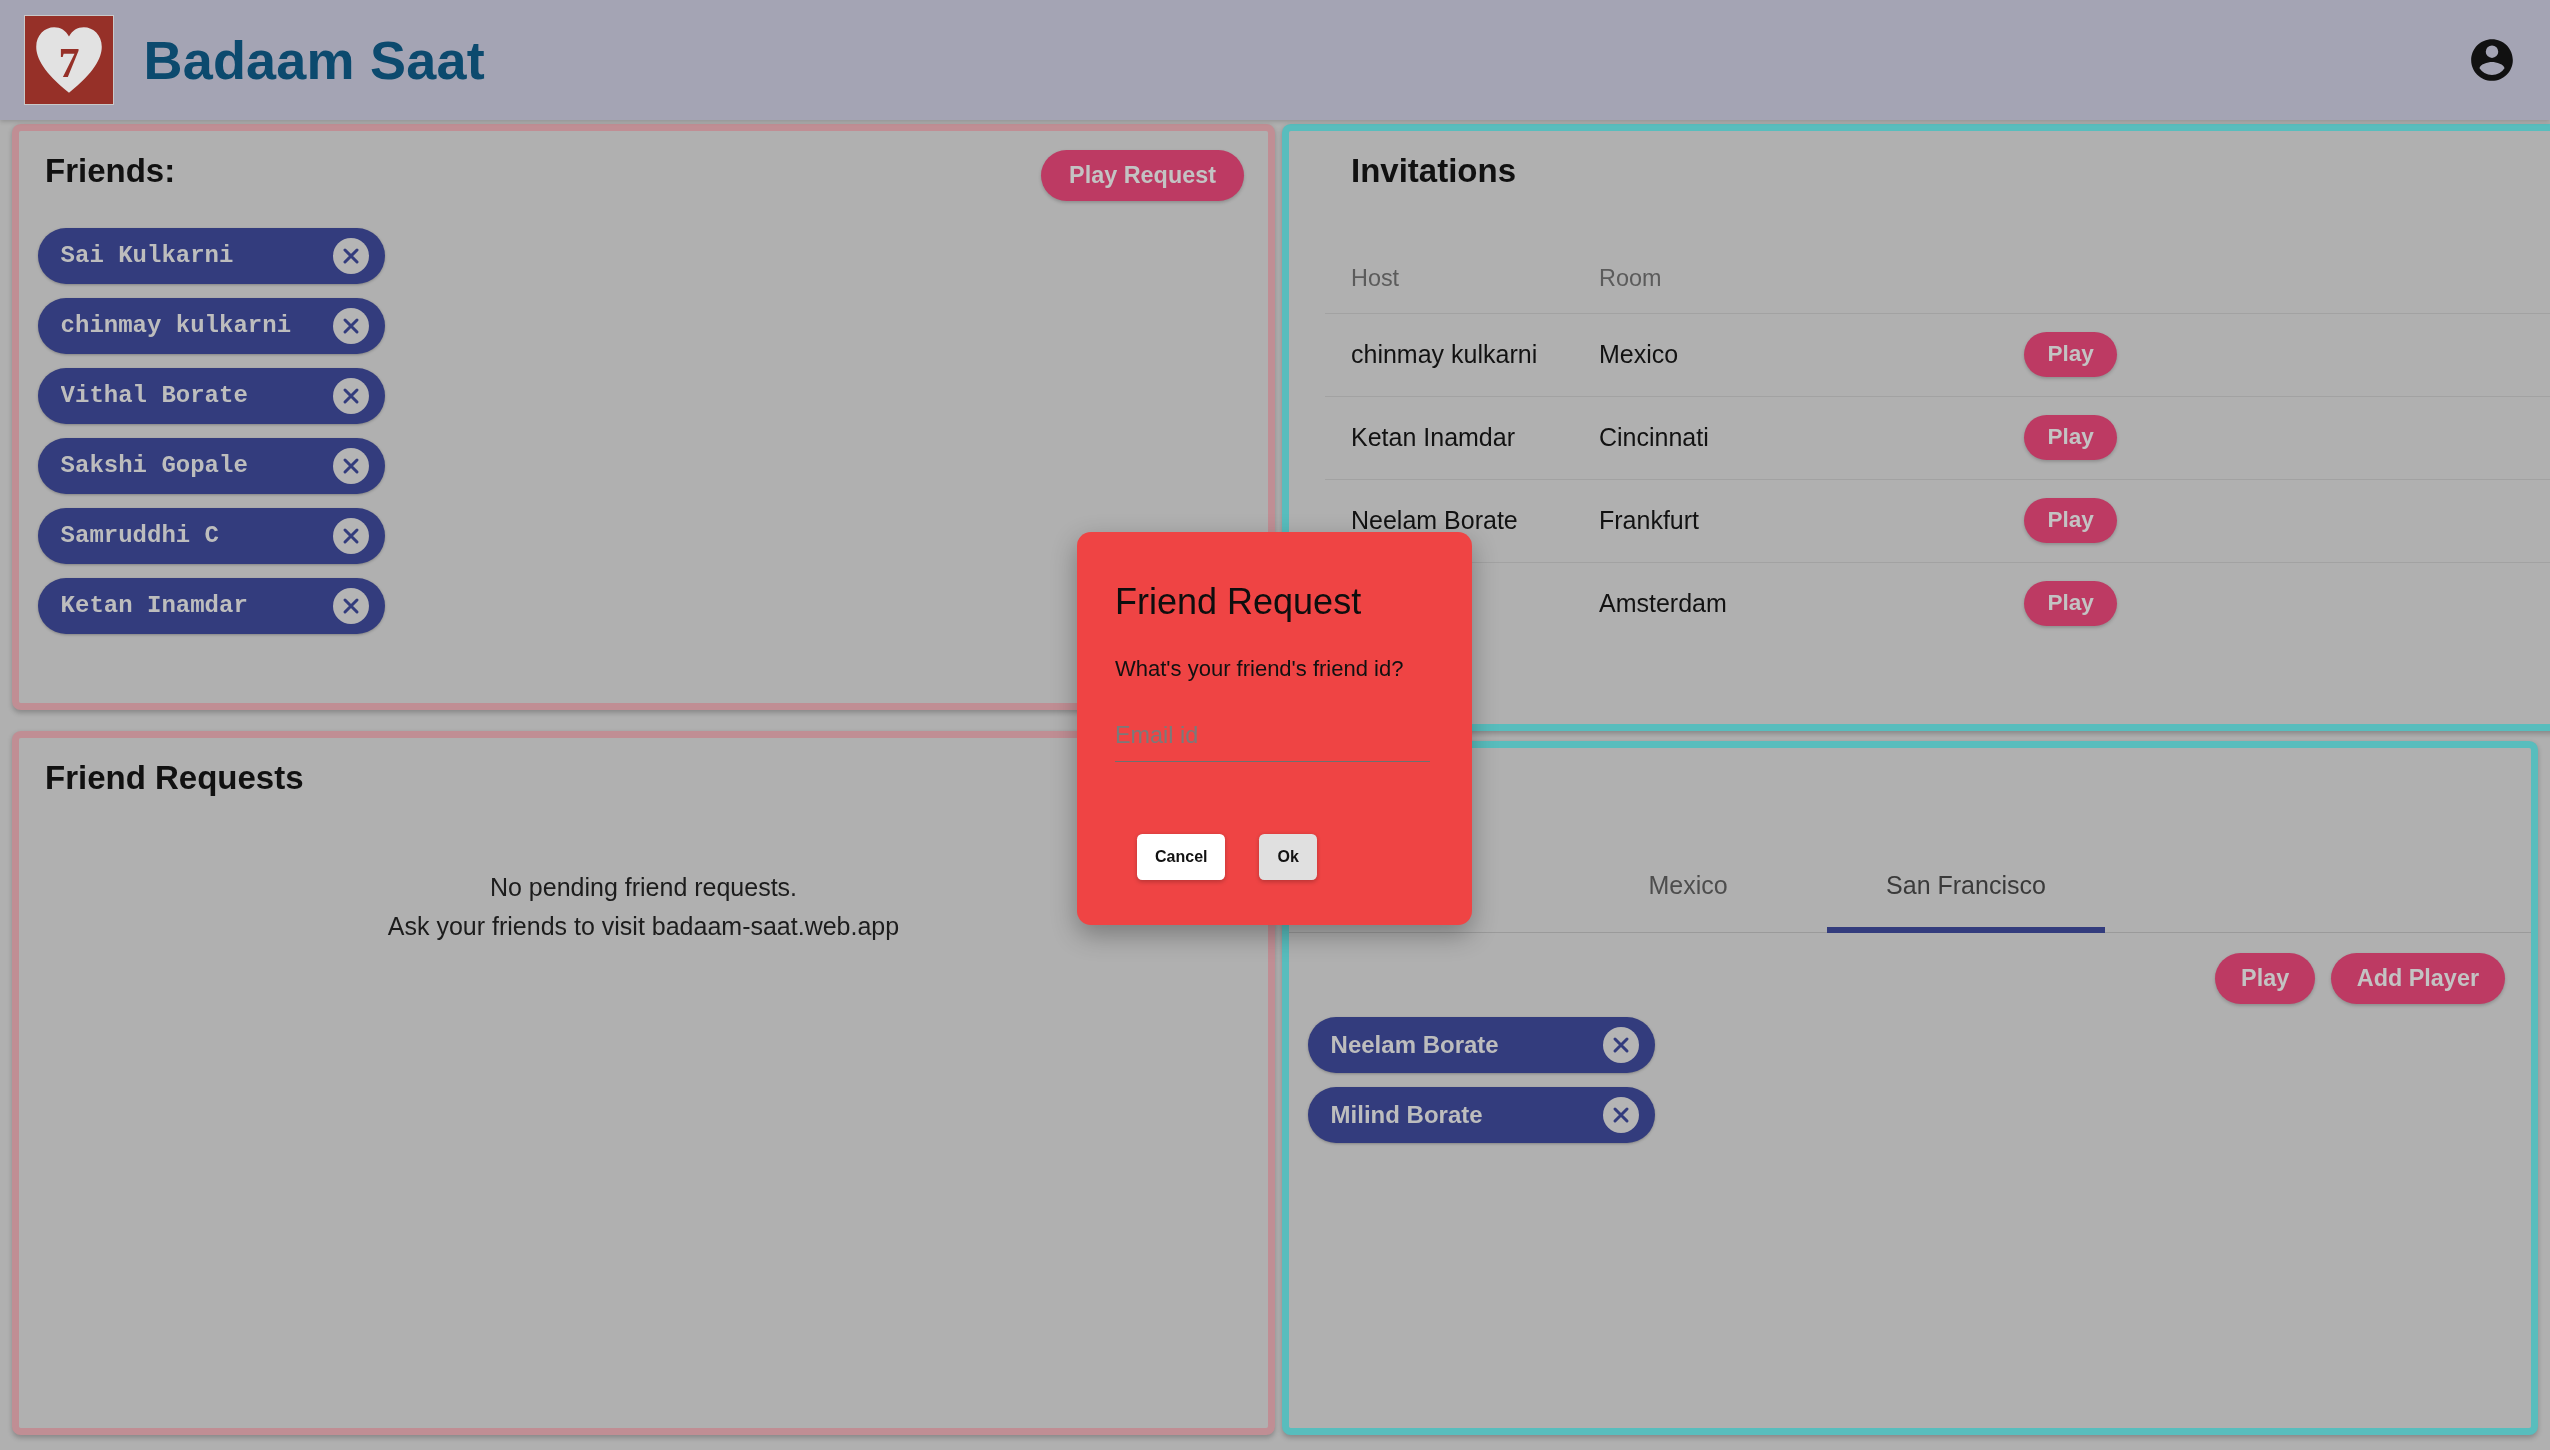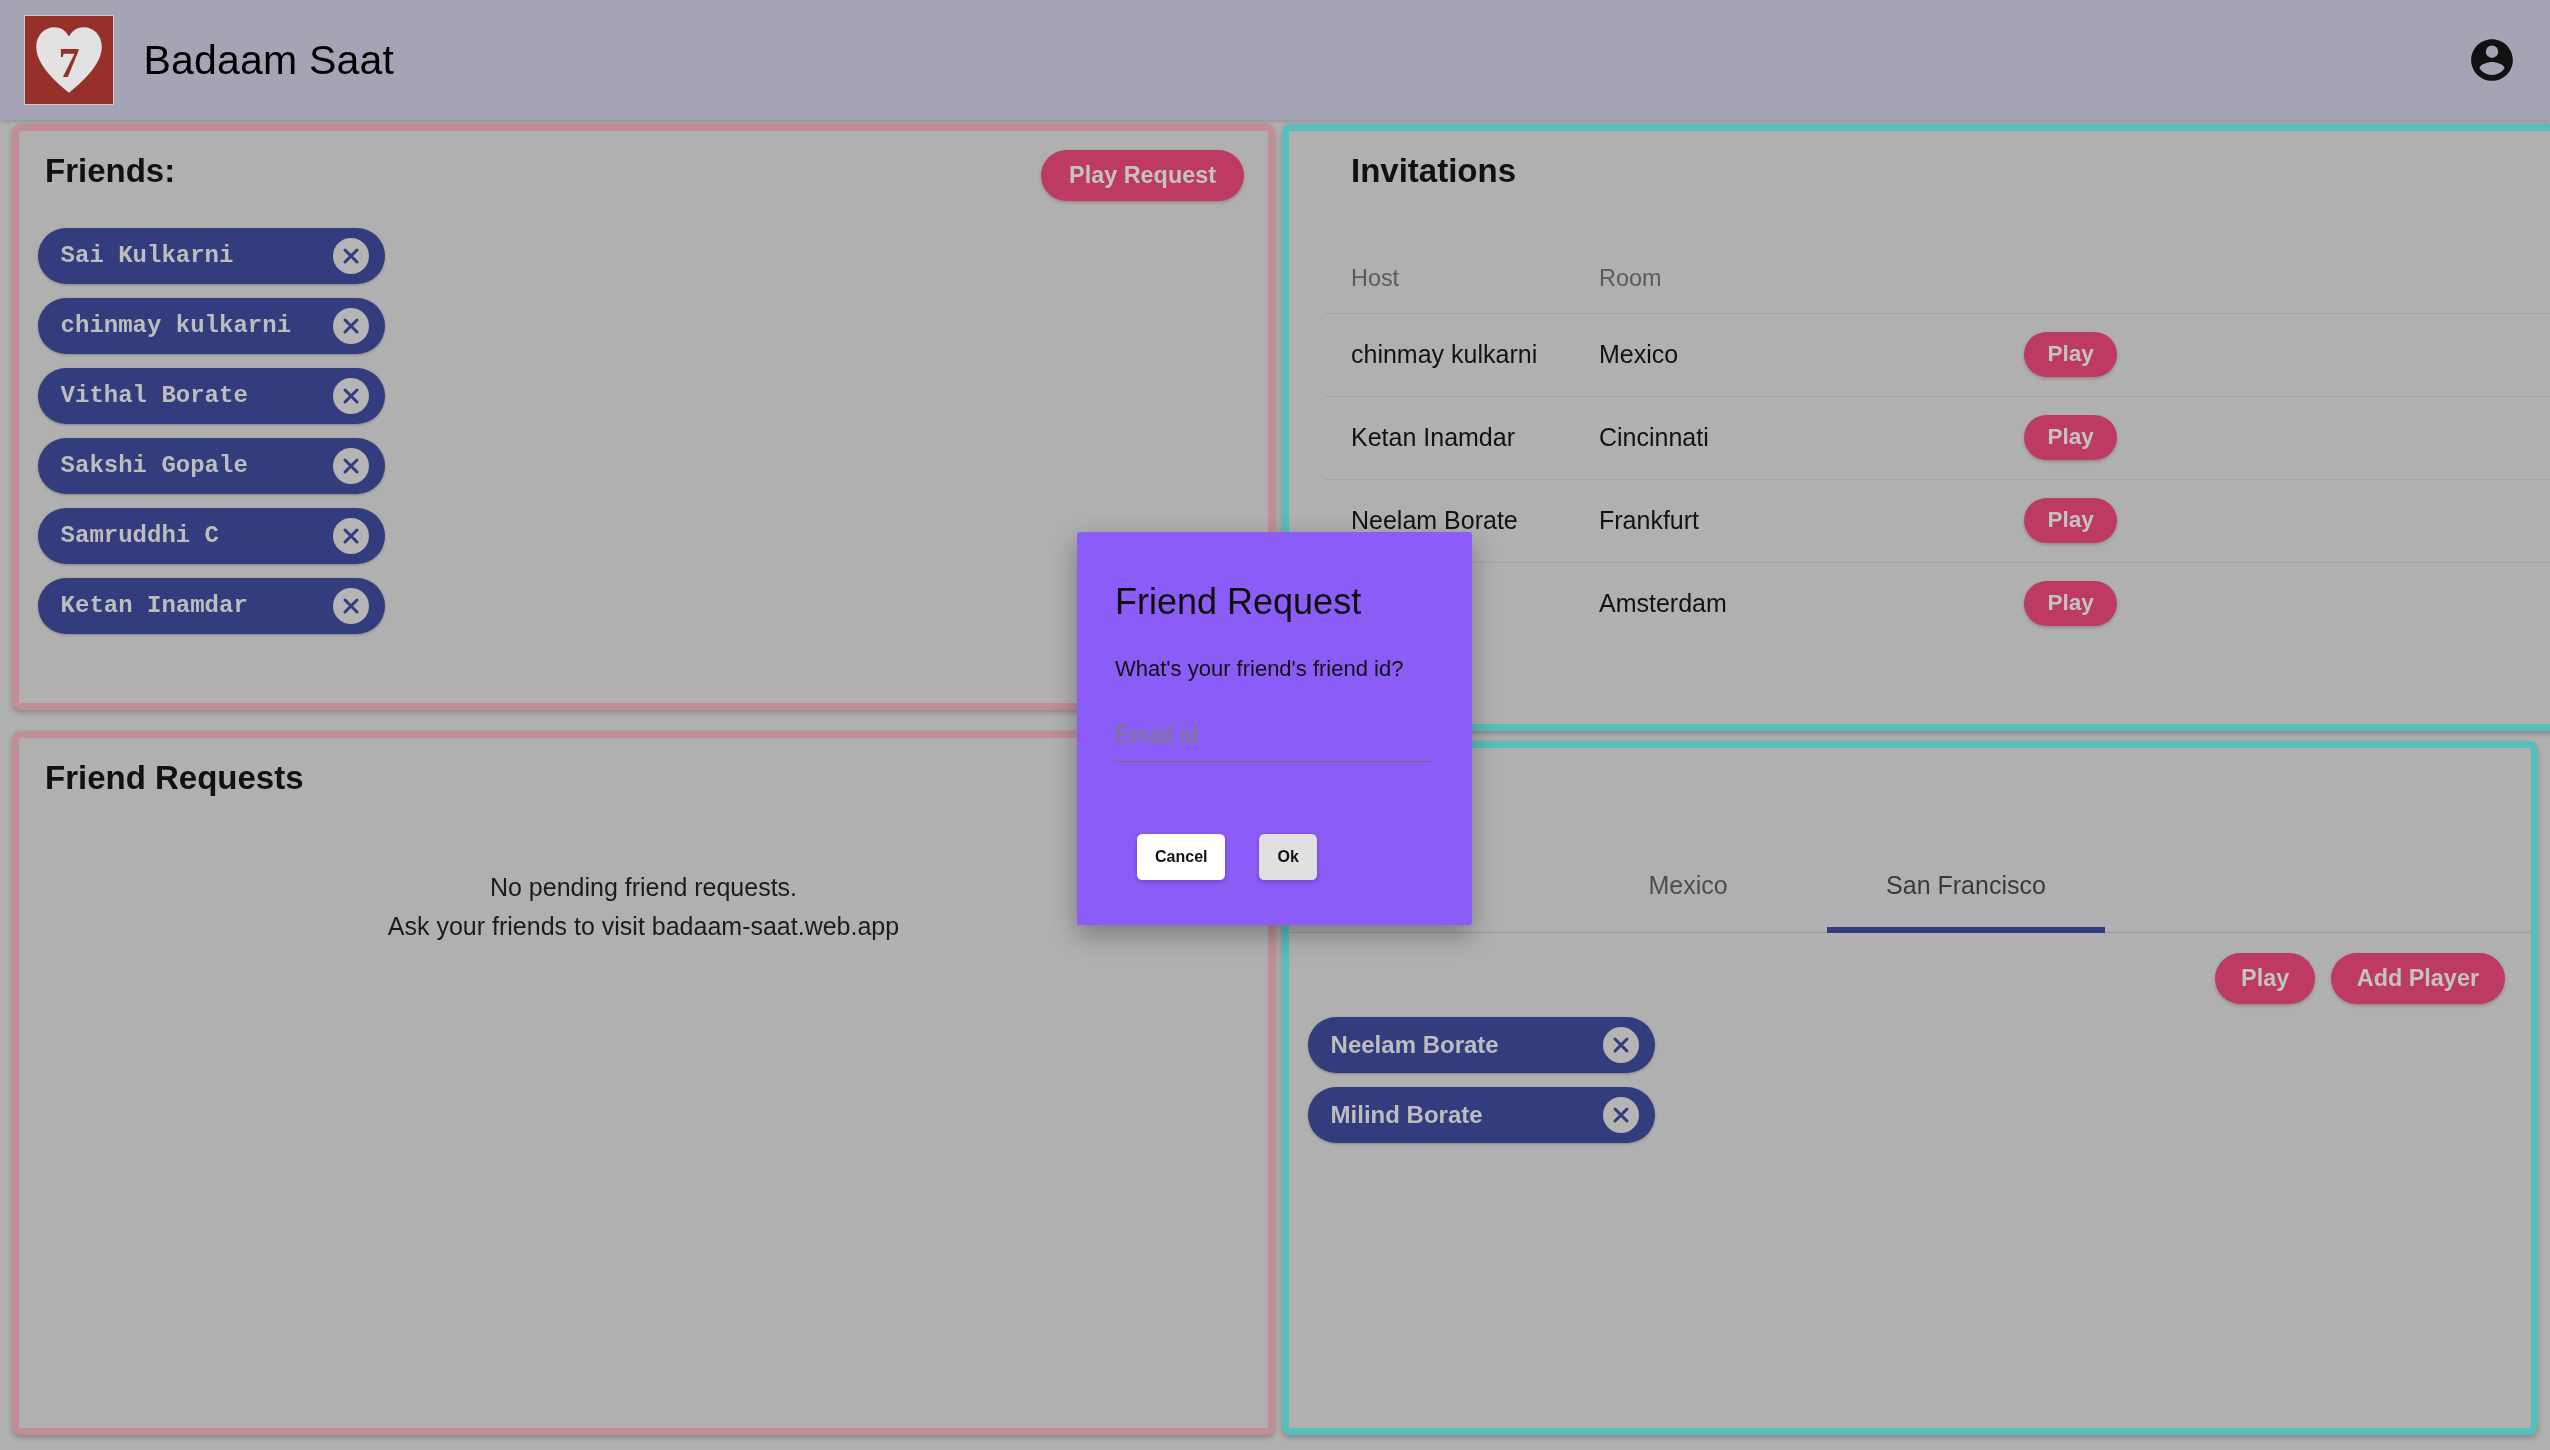--- a/index.html
+++ b/index.html
@@ -20,21 +20,21 @@
     z-index: 5;
   }
   .logo {
     width: 90px; height: 90px; background: #963028;
     border: 1.7px solid #c9c9c9;
     display: flex; align-items: center; justify-content: center;
     position: relative; flex: 0 0 auto;
   }
   .logo svg { width: 78px; height: 78px; display: block; }
   .app-title {
-    font-size: 41px; font-weight: normal; color: #000000;
+    font-size: 54px; font-weight: bold; color: #0c4a6e;
     margin-left: 29.5px; letter-spacing: 0.2px;
   }
   .appbar-spacer { flex: 1 1 auto; }
   .account-icon { width: 50px; height: 50px; display:block; }
 
   
   .board { position: absolute; left:0; top:120px; width:2550px; height:1331px;border-radius:15px; }
 
   .panel {
     position: absolute;
@@ -148,21 +148,21 @@
   .room-players .chip { width: 347px; }
 
   
   .modal-scrim {
     position: absolute; left:0; top:0; width:2550px; height:1450px;
     z-index: 40; pointer-events: none;
   }
   .modal {
     position: absolute; left: 1077px; top: 532px;
     width: 395px; height: 393px;
-    background: #8b5cf6; border-radius: 3px;
+    background: #ef4444; border-radius: 14px;
     box-shadow: 0 9.5px 26px rgba(0,0,0,.30);
     padding: 33px 33px 0 38px;
     pointer-events: auto;
   }
   .modal-title { font-size: 36px; color: #0e0e0e; margin-top: 15.6px; }
   .modal-text  { font-size: 22px; color: #111; margin-top: 33px; }
   .modal-field {
     margin-top: 40px;
     width: 315px;
     border-bottom: 1.7px solid #6f6f6f;

